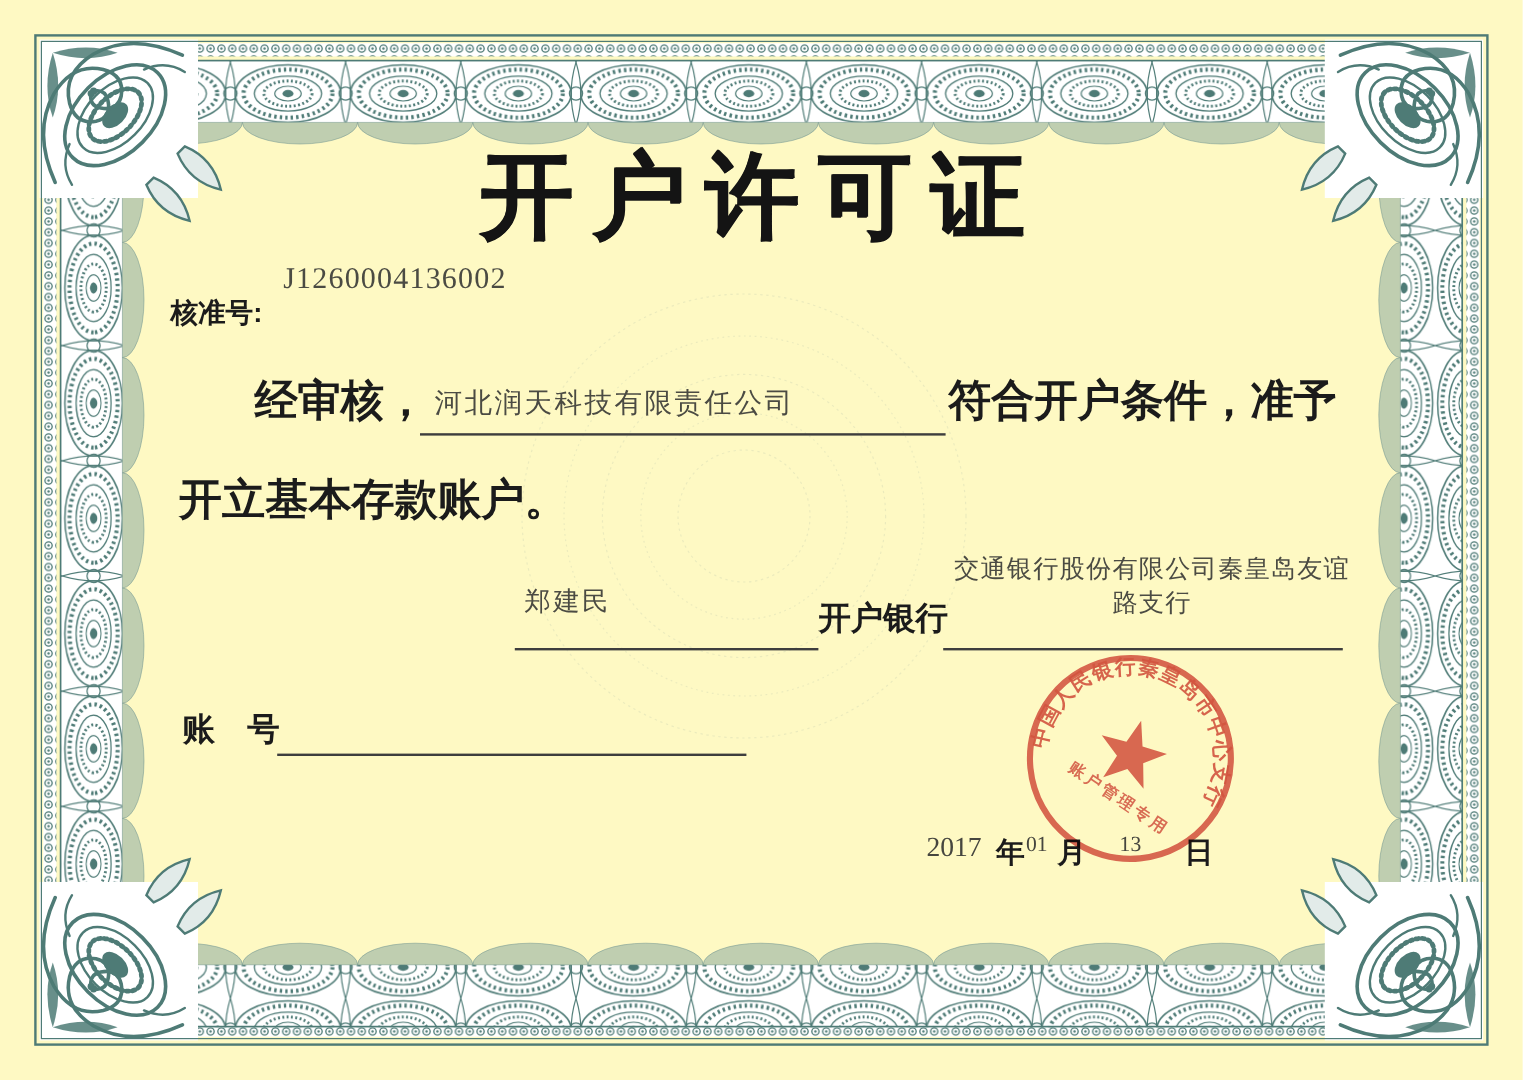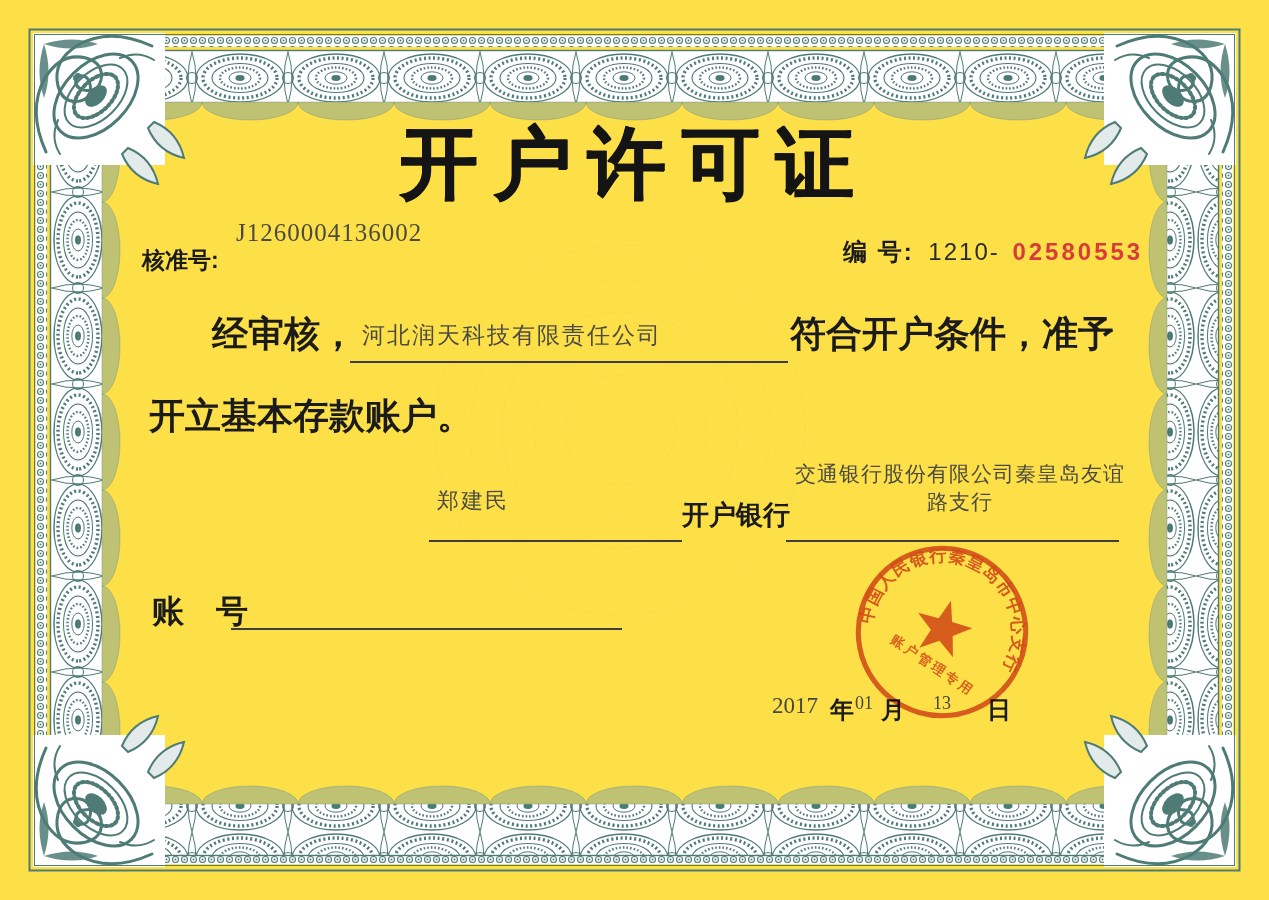--- a/index.html
+++ b/index.html
@@ -1,19 +1,19 @@
 <!DOCTYPE html>
 <html><head>
 <meta charset="utf-8">
 <style>
   html,body{margin:0;padding:0;background:#ffffff;}
   .page{
     position:relative;
     width:1269px;height:900px;
-    background:#fde047;
+    background:#fef9c3;
     overflow:hidden;
     font-family:"Liberation Sans",sans-serif;
   }
   .abs{position:absolute;}
   
   .title{
     left:0;right:0;top:112px;text-align:center;
     font-family:"DejaVu Serif",serif;
     font-size:78px;font-weight:900;letter-spacing:16px;
     color:#141414;
@@ -28,21 +28,21 @@
   .serial-prefix{color:#2a2a2a;margin-left:8px;letter-spacing:2px;}
   .serial-number{color:#d93a3c;font-weight:700;letter-spacing:3px;margin-left:6px;}
   .reviewed{left:212px;top:310px;font-size:36px;}
   .company{left:362px;top:320px;font-size:23px;letter-spacing:2px;}
   .qualifies{left:790px;top:310px;font-size:36px;}
   .open-account{left:149px;top:392px;font-size:36px;}
   .legal-label{left:144px;top:495px;font-size:25px;}
   .legal-value{left:437px;top:486px;font-size:22px;letter-spacing:2px;}
   .bank-label{left:682px;top:497px;font-size:27px;}
   .bank-value{left:791px;top:461px;width:338px;font-size:21px;line-height:1.32;letter-spacing:1px;text-align:center;}
-  .account-label{left:152px;top:590px;font-size:32px;}
+  .account-label{left:152px;top:590px;font-size:27px;}
   .account-value{left:240px;top:570px;font-size:23px;letter-spacing:1.5px;}
   .issuer{left:786px;top:662px;font-size:25px;letter-spacing:2px;}
   .date-row{left:772px;top:694px;font-size:24px;white-space:nowrap;}
   .date-row .dlab{font-weight:700;color:#1b1b1b;}
   .date-row .yv{font-family:"Liberation Serif",serif;color:#46463f;font-size:23px;position:relative;top:-5px;margin-right:12px;}
   .date-row .mv{font-family:"Liberation Serif",serif;color:#46463f;font-size:18px;position:relative;top:-9px;margin-right:8px;margin-left:1px;text-align:right;}
   .date-row .g{margin-left:28px;}
   
   .uline{height:0;border-top:2px solid #3e3e3e;}
   .ul-company{left:350px;top:361px;width:438px;}
@@ -149,25 +149,20 @@
 
     <rect x="29.5" y="29.5" width="1210" height="841" fill="none" stroke="#4e7b76" stroke-width="2"></rect>
     <rect x="34.5" y="34.5" width="1200" height="831" fill="none" stroke="#4e7b76" stroke-width="1"></rect>
   </svg>
 
   <div class="abs title">开户许可证</div>
 
   <div class="abs typed approval-value">J1260004136002</div>
   <div class="abs lbl approval-label">核准号:</div>
 
-  <div class="abs serial-row">
-    <span class="serial-label">编 号:</span>
-    <span class="serial-prefix">1210-</span>
-    <span class="serial-number">02580553</span>
-  </div>
 
   <div class="abs lbl reviewed">经审核，</div>
   <div class="abs typed company">河北润天科技有限责任公司</div>
   <div class="abs uline ul-company"></div>
   <div class="abs lbl open-account">开立基本存款账户。</div>
 
   <div class="abs lbl qualifies">符合开户条件，准予</div>
 
   <div class="abs typed legal-value">郑建民</div>
   <div class="abs uline ul-legal"></div>

